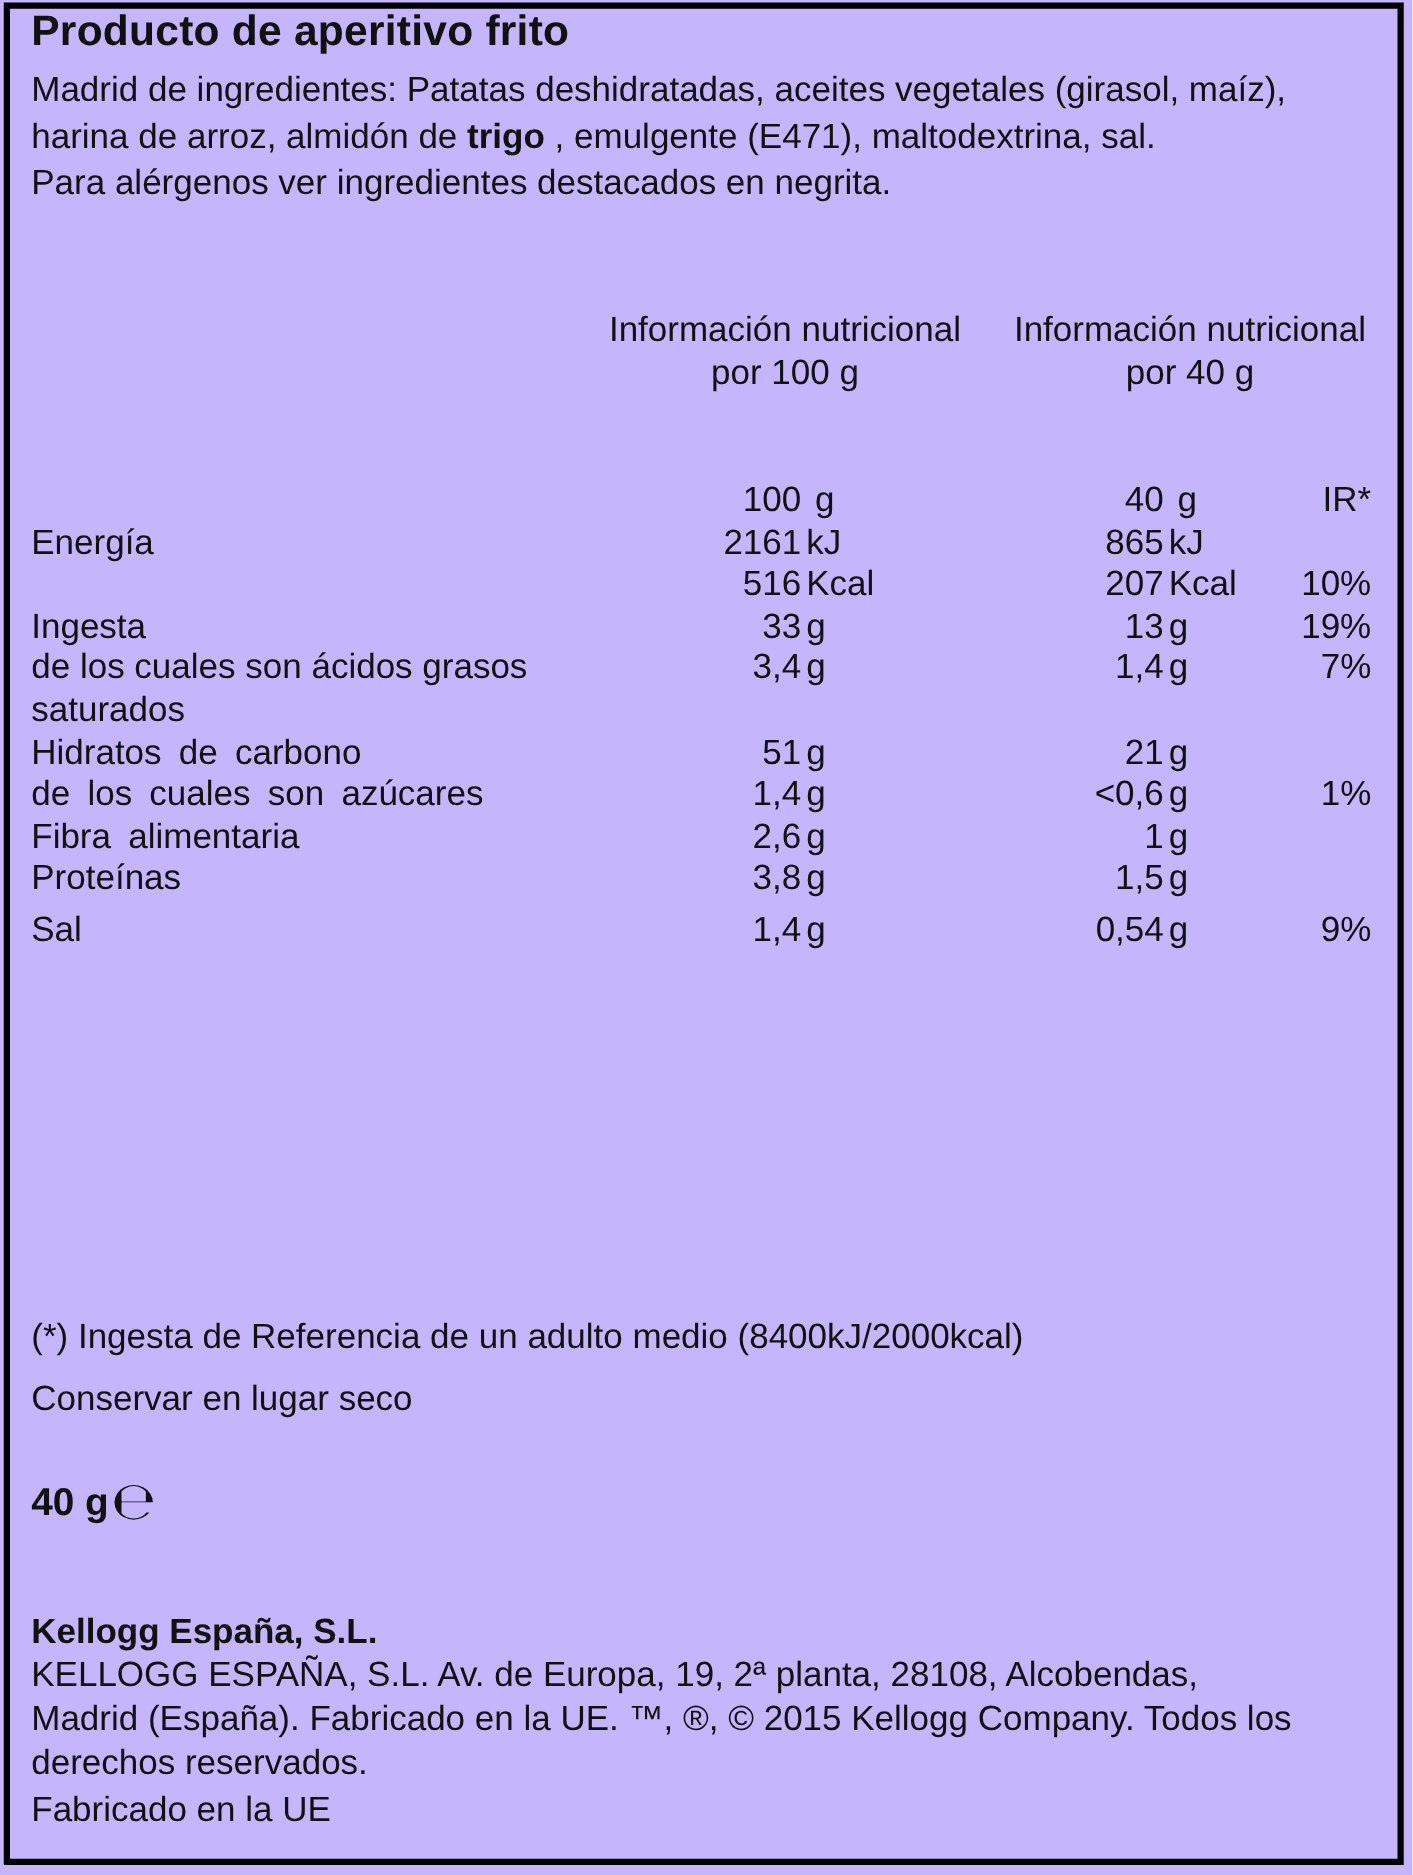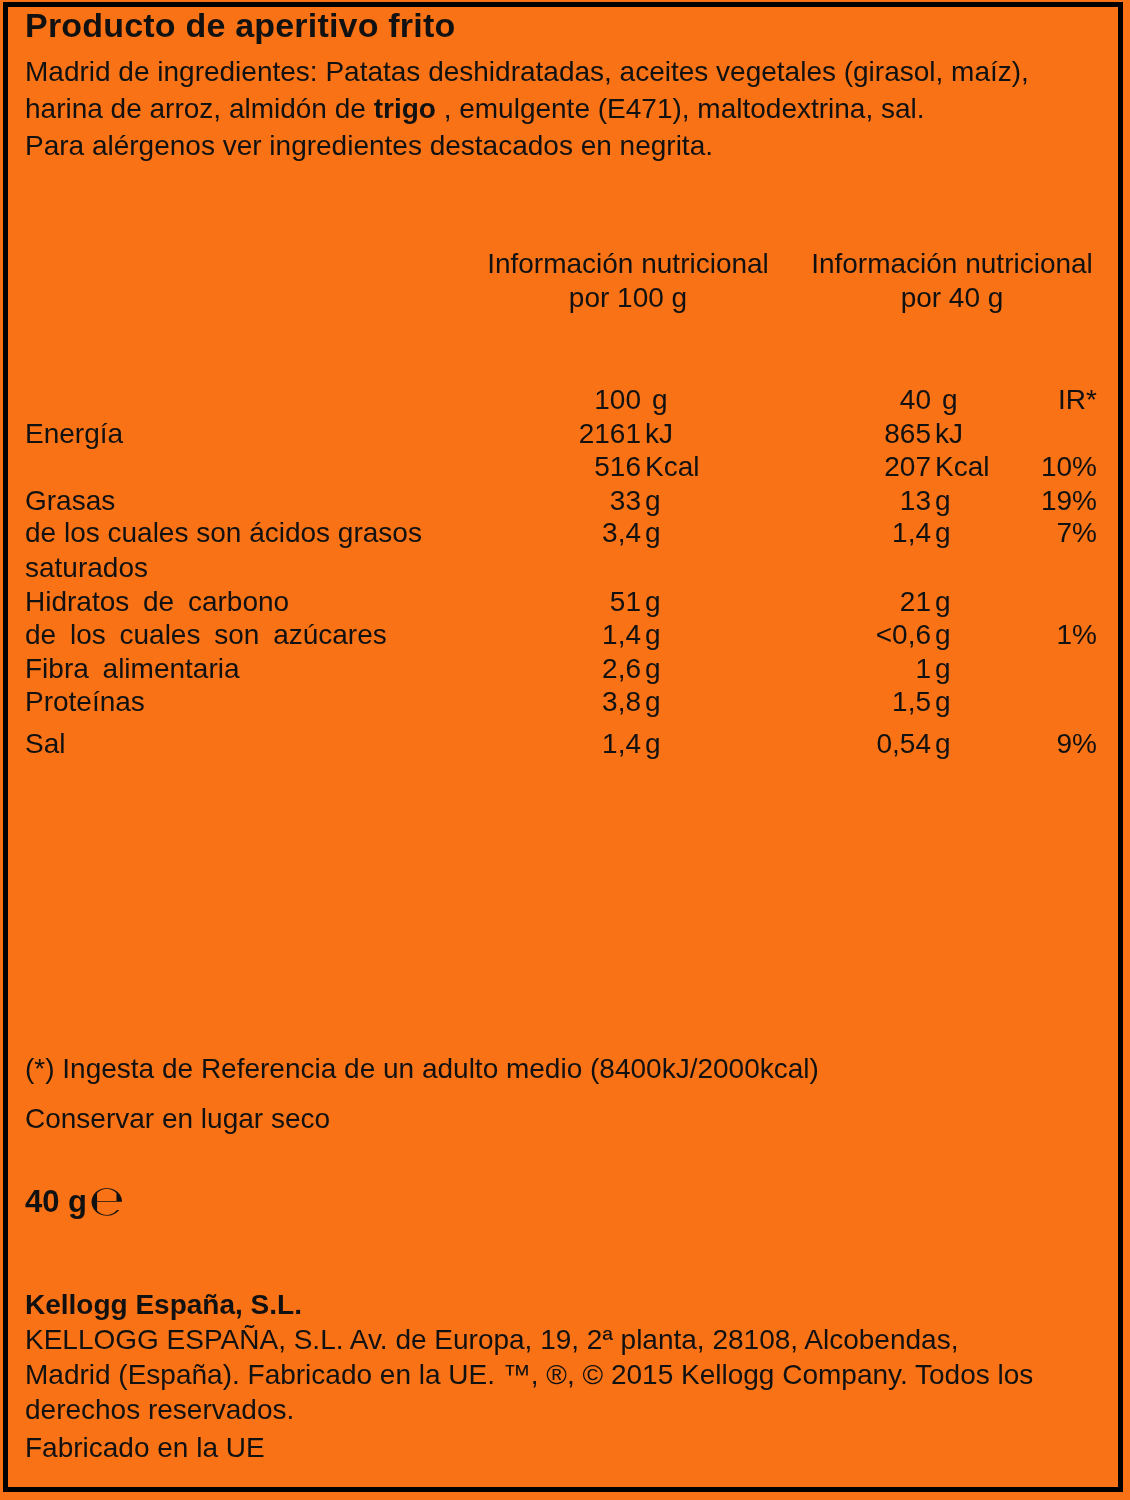--- a/index.html
+++ b/index.html
@@ -4,21 +4,21 @@
 <style>
   html, body {
     margin: 0;
     padding: 0;
     background: #ffffff;
   }
   #page {
     position: relative;
     width: 1130px;
     height: 1500px;
-    background: #f97316;
+    background: #c4b5fd;
     color: #111111;
     font-family: "Liberation Sans", "DejaVu Sans", sans-serif;
     font-size: 28px;
     overflow: hidden;
   }
   .frame {
     position: absolute;
     left: 3px;
     top: 2px;
     width: 1120px;
@@ -170,21 +170,21 @@
       </div>
       <div class="trow" style="top: 67.2px;">
         <span class="c-label"></span>
         <span class="c-n100">516</span>
         <span class="c-u100">Kcal</span>
         <span class="c-n40">207</span>
         <span class="c-u40">Kcal</span>
         <span class="c-ir">10%</span>
       </div>
       <div class="trow" style="top: 100.8px;">
-        <span class="c-label">Grasas</span>
+        <span class="c-label">Ingesta</span>
         <span class="c-n100">33</span>
         <span class="c-u100">g</span>
         <span class="c-n40">13</span>
         <span class="c-u40">g</span>
         <span class="c-ir">19%</span>
       </div>
       <div class="trow" style="top: 133px;">
         <span class="c-label">de los cuales son ácidos grasos</span>
         <span class="c-n100">3,4</span>
         <span class="c-u100">g</span>

